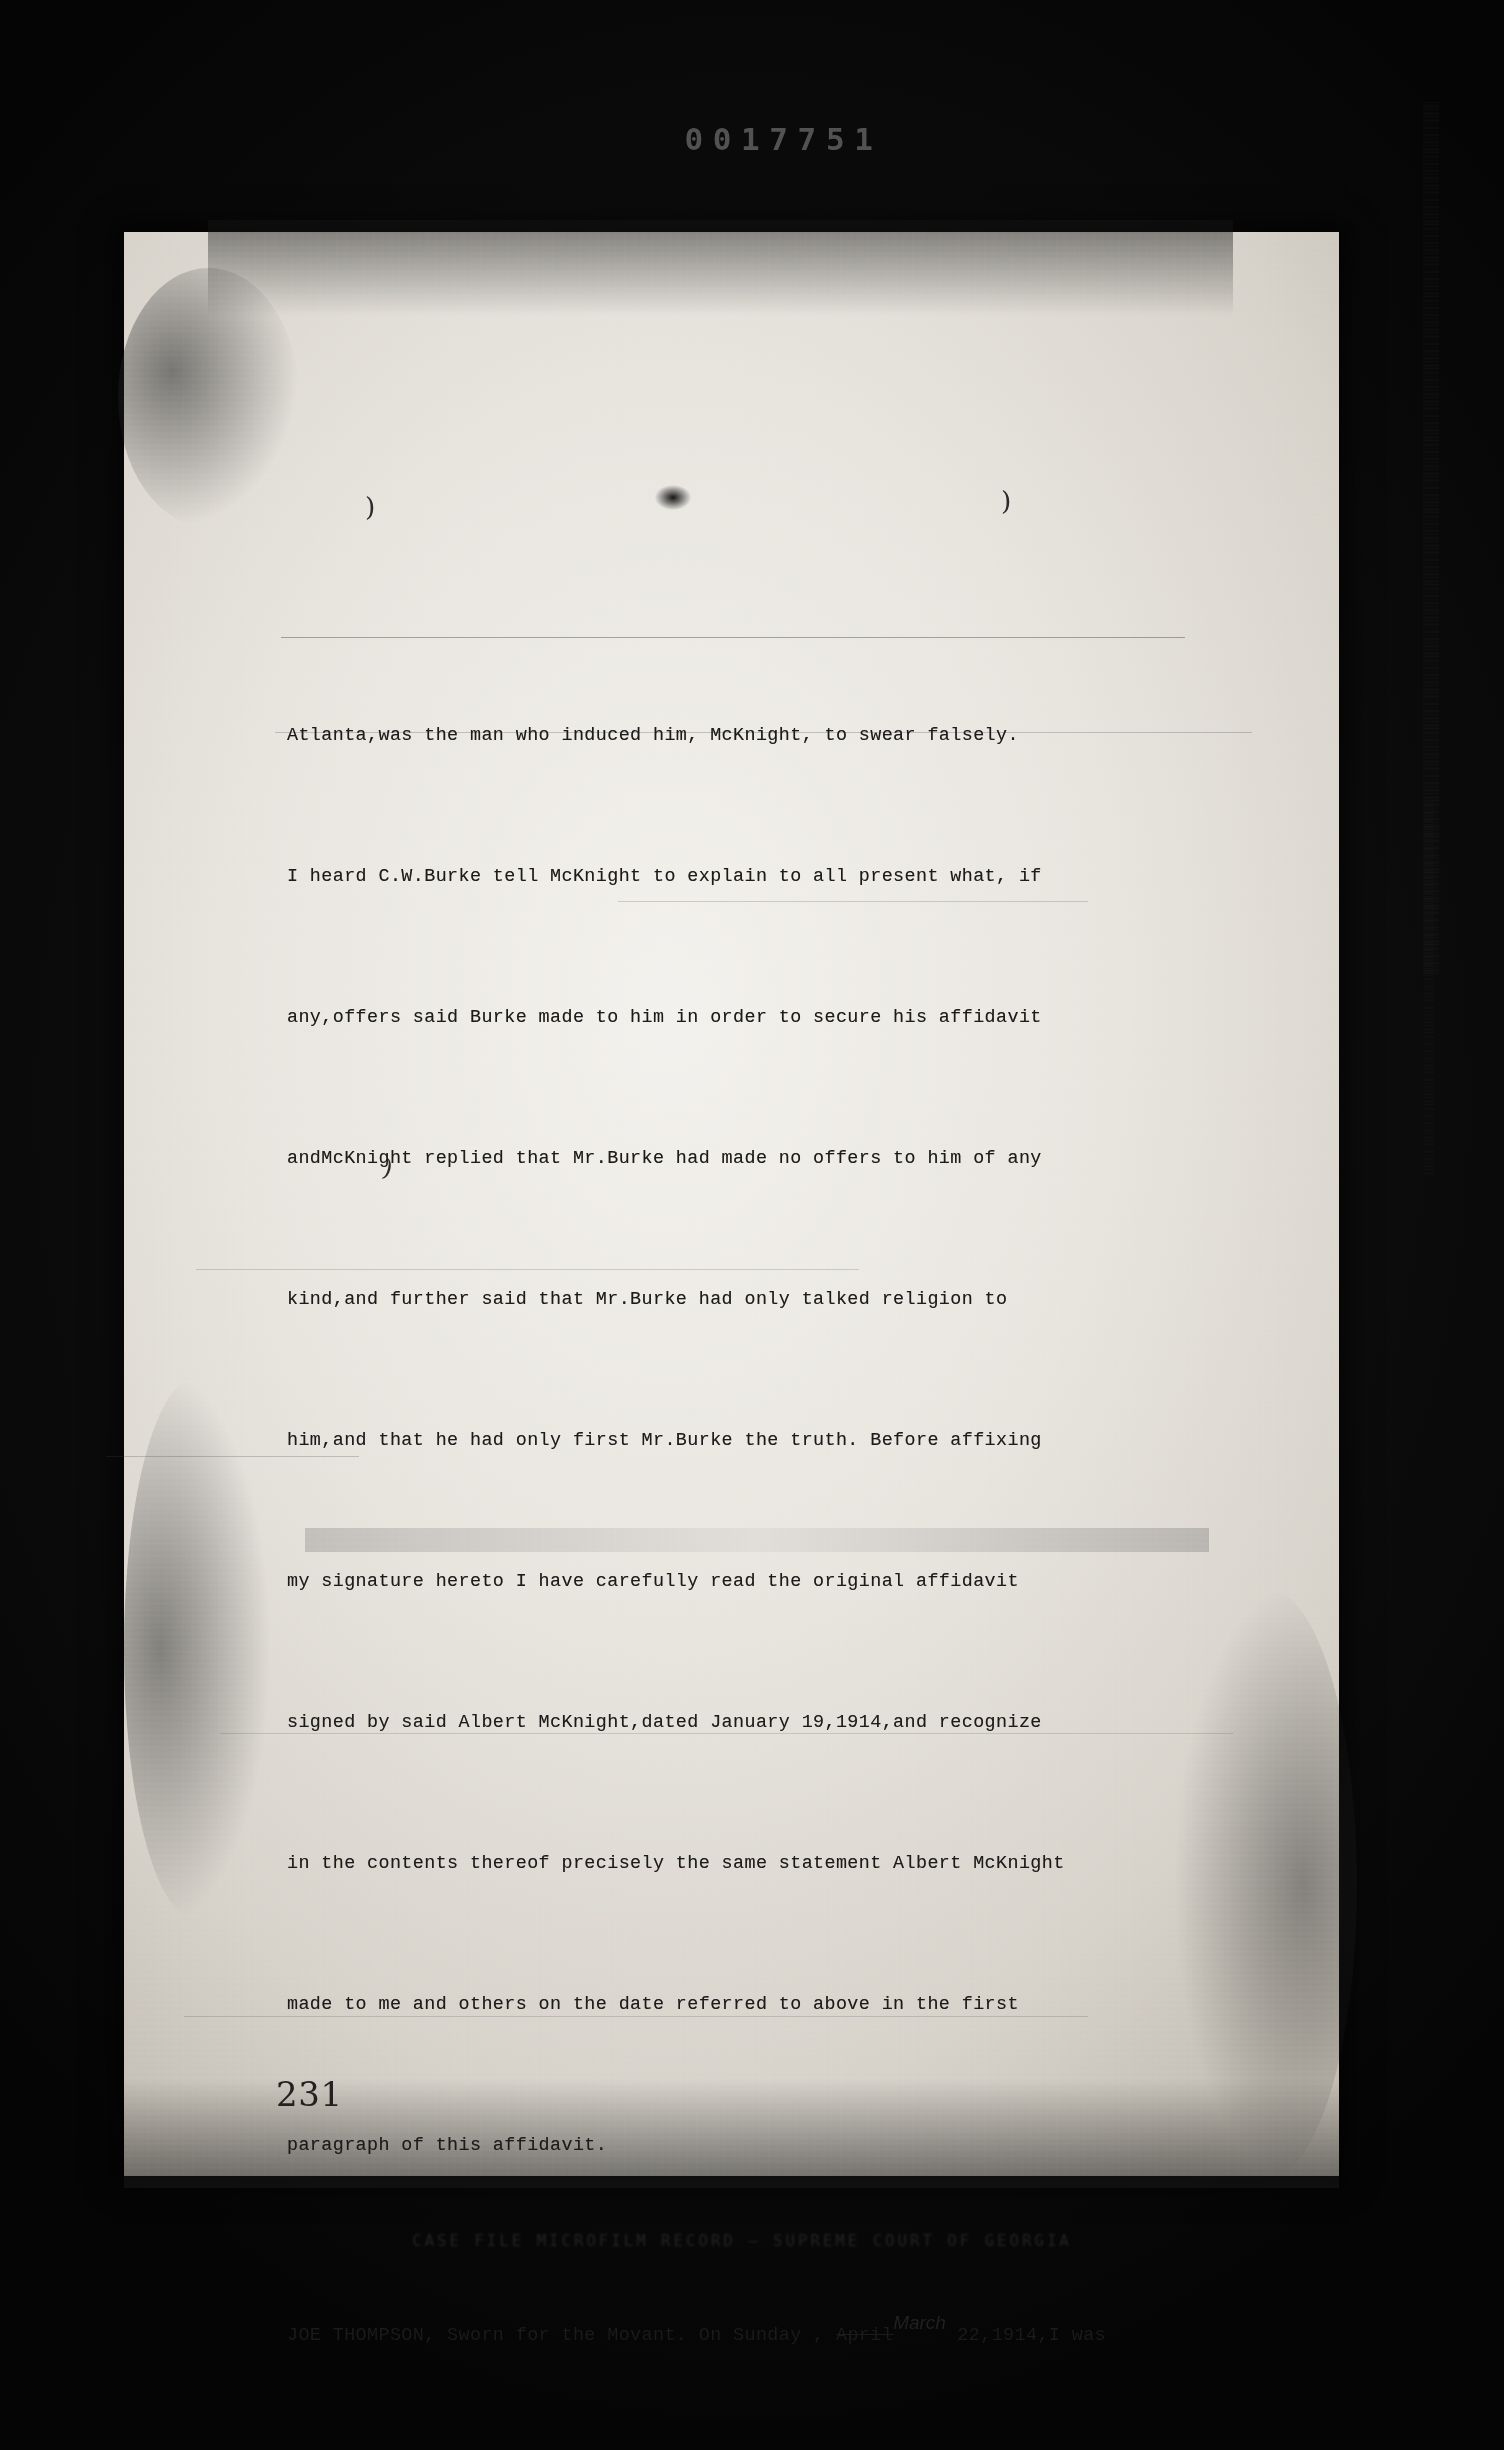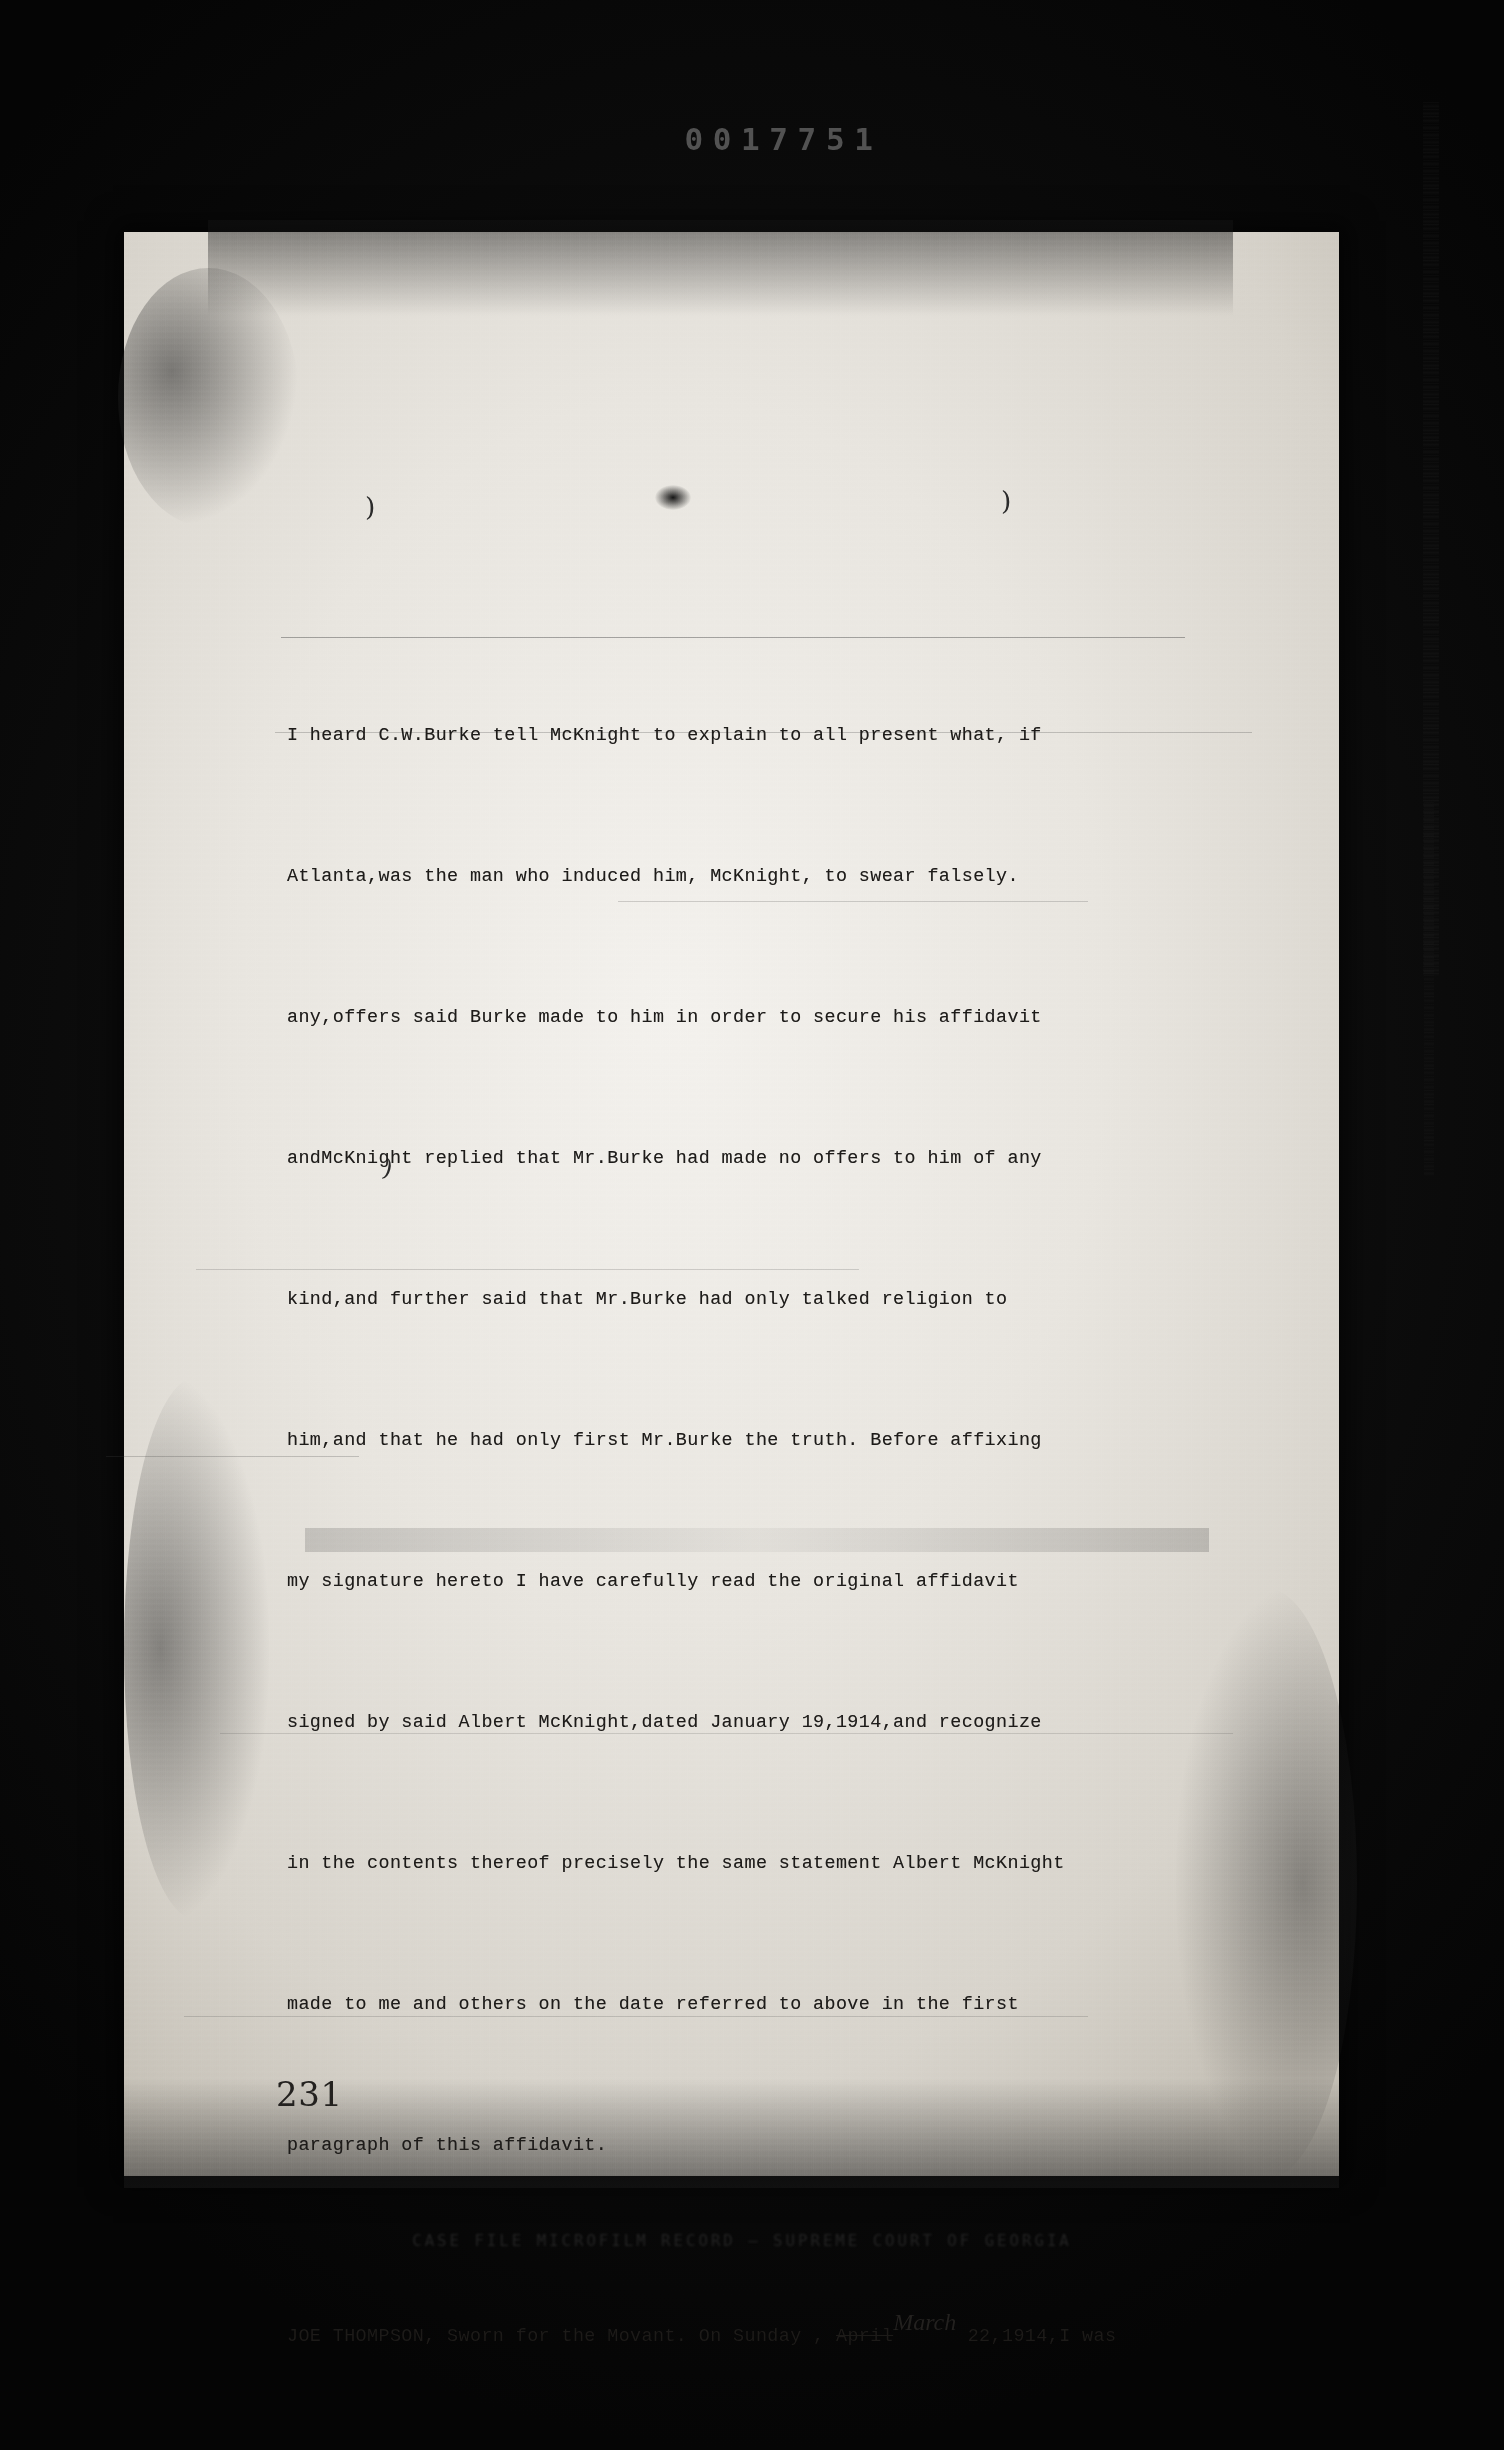--- a/index.html
+++ b/index.html
@@ -121,23 +121,23 @@
     font-size: 18.4px;
     line-height: 47px;
     letter-spacing: 0.4px;
     white-space: pre-wrap;
     text-shadow: 0 0 0.6px rgba(0,0,0,0.35);
   }
   #typed .ln { display: block; }
   .u { }
   .strike { text-decoration: line-through; text-align: right; }
   .ins {
-    font-family: Liberation Serif, serif;
+    font-family: Liberation Sans, sans-serif;
     font-style: italic;
-    font-size: 24px;
+    font-size: 19px;
     position: relative;
     top: -11px;
     letter-spacing: 0px;
     color: #23211f;
   }
 
   
   #folio {
     position: absolute;
     left: 152px;
@@ -197,22 +197,22 @@
     <div class="scratch" style="left:60px; top:1784px; width:904px; opacity:.45;"></div>
     <div class="scratch" style="left:-18px; top:1224px; width:253px; opacity:.55;"></div>
 
     <div class="pen" style="left:241px; top:259px; font-size:26.5px;">)</div>
     <div class="pen" style="left:877px; top:253px; font-size:26.5px;">)</div>
     <div class="pen" style="left:259px; top:922px; font-size:24px; transform:rotate(14deg);">)</div>
 
     <div id="folio">231</div>
 
     <div id="typed">
+      <span class="ln">Atlanta,was the man who induced him, McKnight, to swear falsely.</span>
       <span class="ln">I heard C.W.Burke tell McKnight to explain to all present what, if</span>
-      <span class="ln">Atlanta,was the man who induced him, McKnight, to swear falsely.</span>
       <span class="ln">any,offers said Burke made to him in order to secure his affidavit</span>
       <span class="ln">andMcKnight replied that Mr.Burke had made no offers to him of any</span>
       <span class="ln">kind,and further said that Mr.Burke had only talked religion to</span>
       <span class="ln">him,and that he had only first Mr.Burke the truth. Before affixing</span>
       <span class="ln">my signature hereto I have carefully read the original affidavit</span>
       <span class="ln">signed by said Albert McKnight,dated January 19,1914,and recognize</span>
       <span class="ln">in the contents thereof precisely the same statement Albert McKnight</span>
       <span class="ln">made to me and others on the date referred to above in the first</span>
       <span class="ln">paragraph of this affidavit.</span>
 

